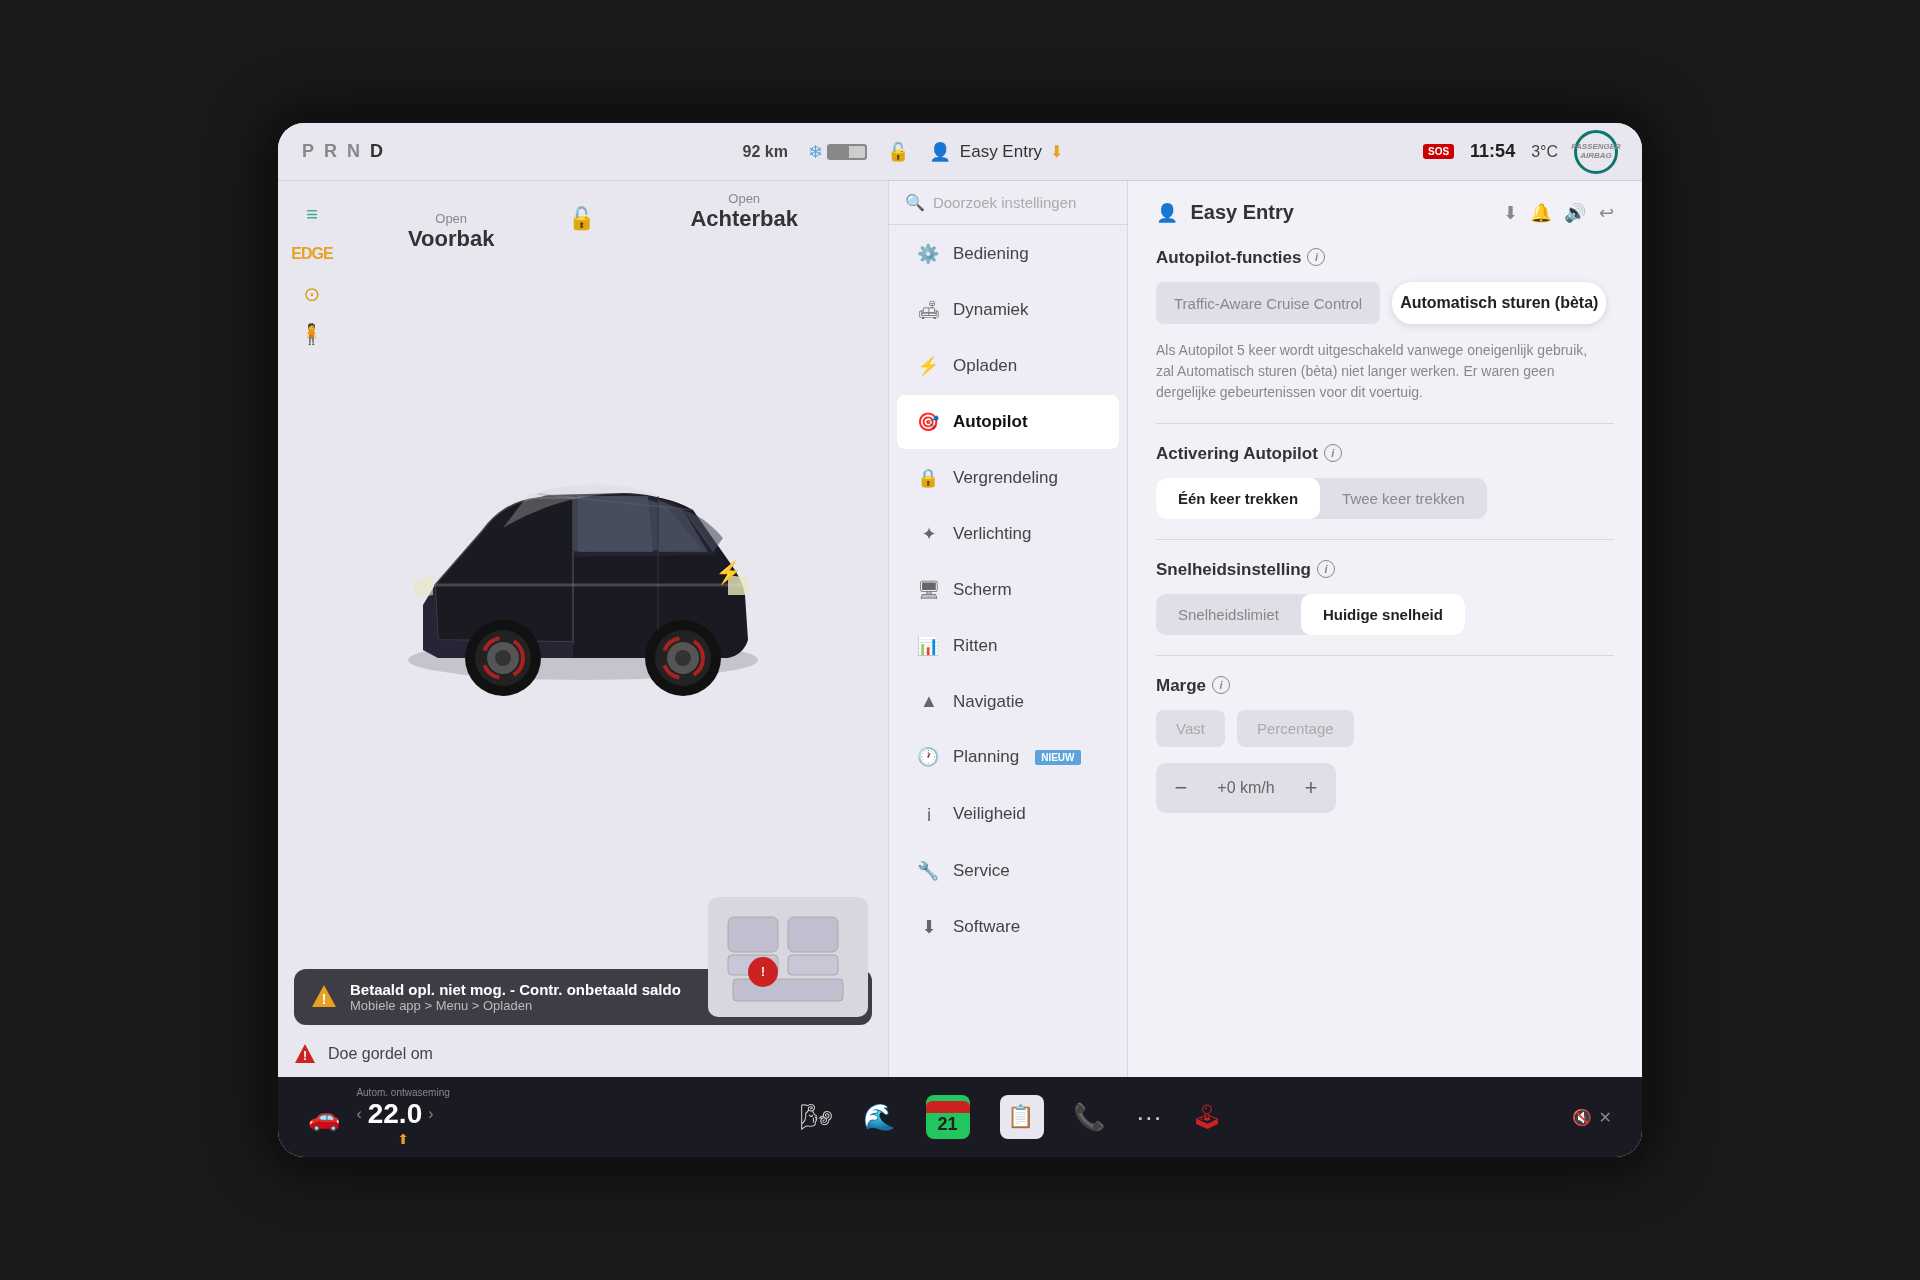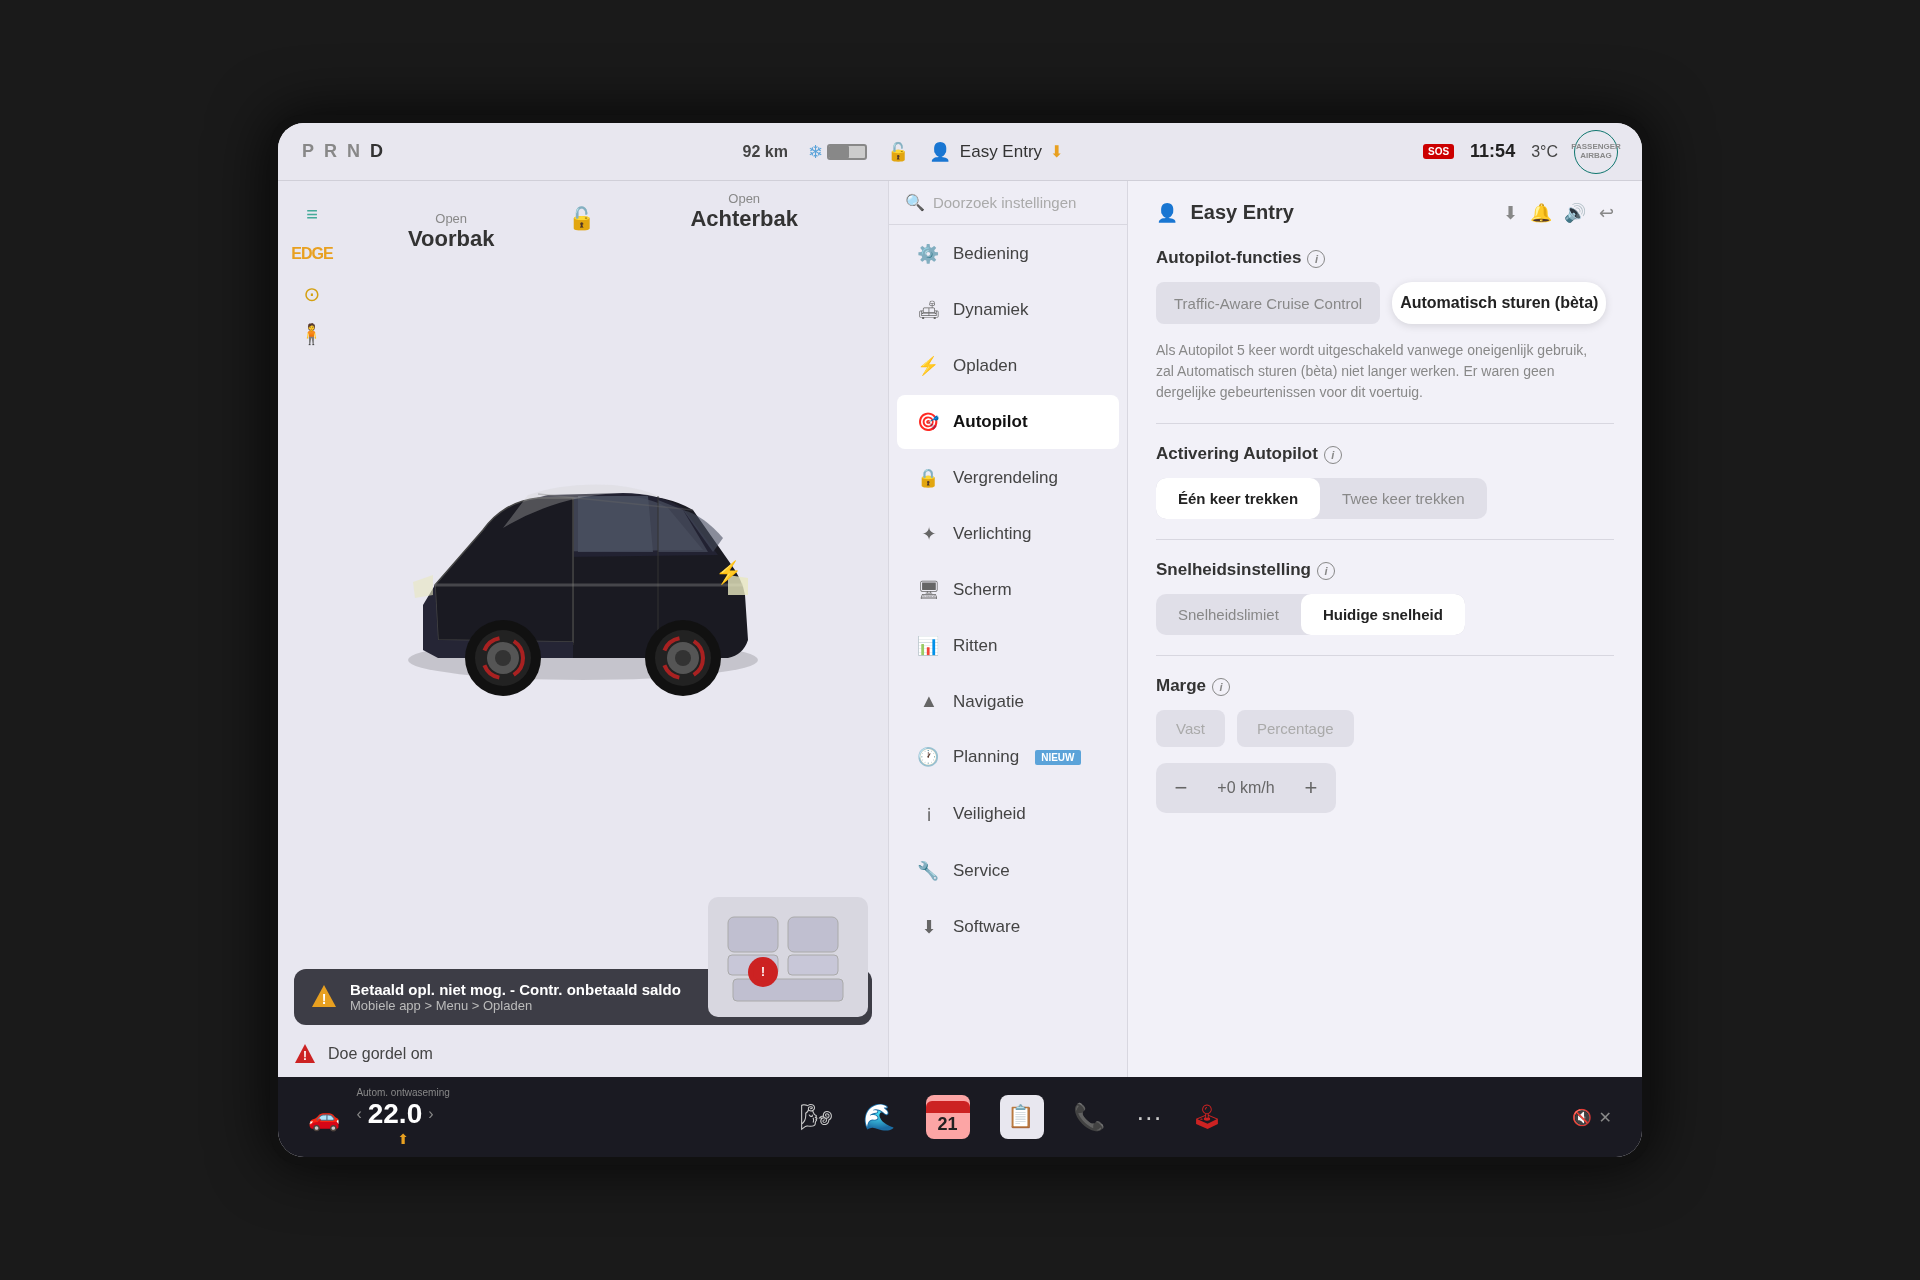--- a/index.html
+++ b/index.html
@@ -107,28 +107,29 @@
       border-radius: 3px;
     }
     .time { font-size: 18px; font-weight: 600; color: #222; }
     .temp { font-size: 16px; color: #444; }
     .passenger-airbag {
       display: flex;
       align-items: center;
       gap: 4px;
       font-size: 10px;
       color: #888;
-      border: 1px solid #0f766e;
+      border: 3px solid #0f766e;
       border-radius: 50%;
       width: 44px;
       height: 44px;
       justify-content: center;
       flex-direction: column;
       text-align: center;
       font-weight: 600;
+      font-style: italic;
     }
     
     .main-content {
       flex: 1;
       display: flex;
       overflow: hidden;
     }
     
     .left-panel {
       width: 610px;
@@ -335,21 +336,21 @@
       align-items: center;
     }
     .header-icon { font-size: 18px; color: #888; cursor: pointer; }
     
     .section-title {
       font-size: 17px;
       font-weight: 600;
       color: #333;
       margin-bottom: 14px;
       display: flex;
-      align-items: flex-end;
+      align-items: flex-start;
       gap: 6px;
     }
     .info-icon {
       width: 18px;
       height: 18px;
       border: 1.5px solid #888;
       border-radius: 50%;
       display: inline-flex;
       align-items: center;
       justify-content: center;
@@ -495,21 +496,21 @@
       gap: 16px;
     }
     .temp-display {
       text-align: center;
     }
     .autom-label { font-size: 10px; color: #888; }
     .temp-value { font-size: 28px; font-weight: 600; color: #fff; }
     .calendar-badge {
       width: 44px;
       height: 44px;
-      background: #fca5a5;
+      background: #22c55e;
       border-radius: 8px;
       display: flex;
       flex-direction: column;
       align-items: center;
       justify-content: center;
       position: relative;
     }
     .cal-top {
       background: #cc2222;
       width: 100%;

